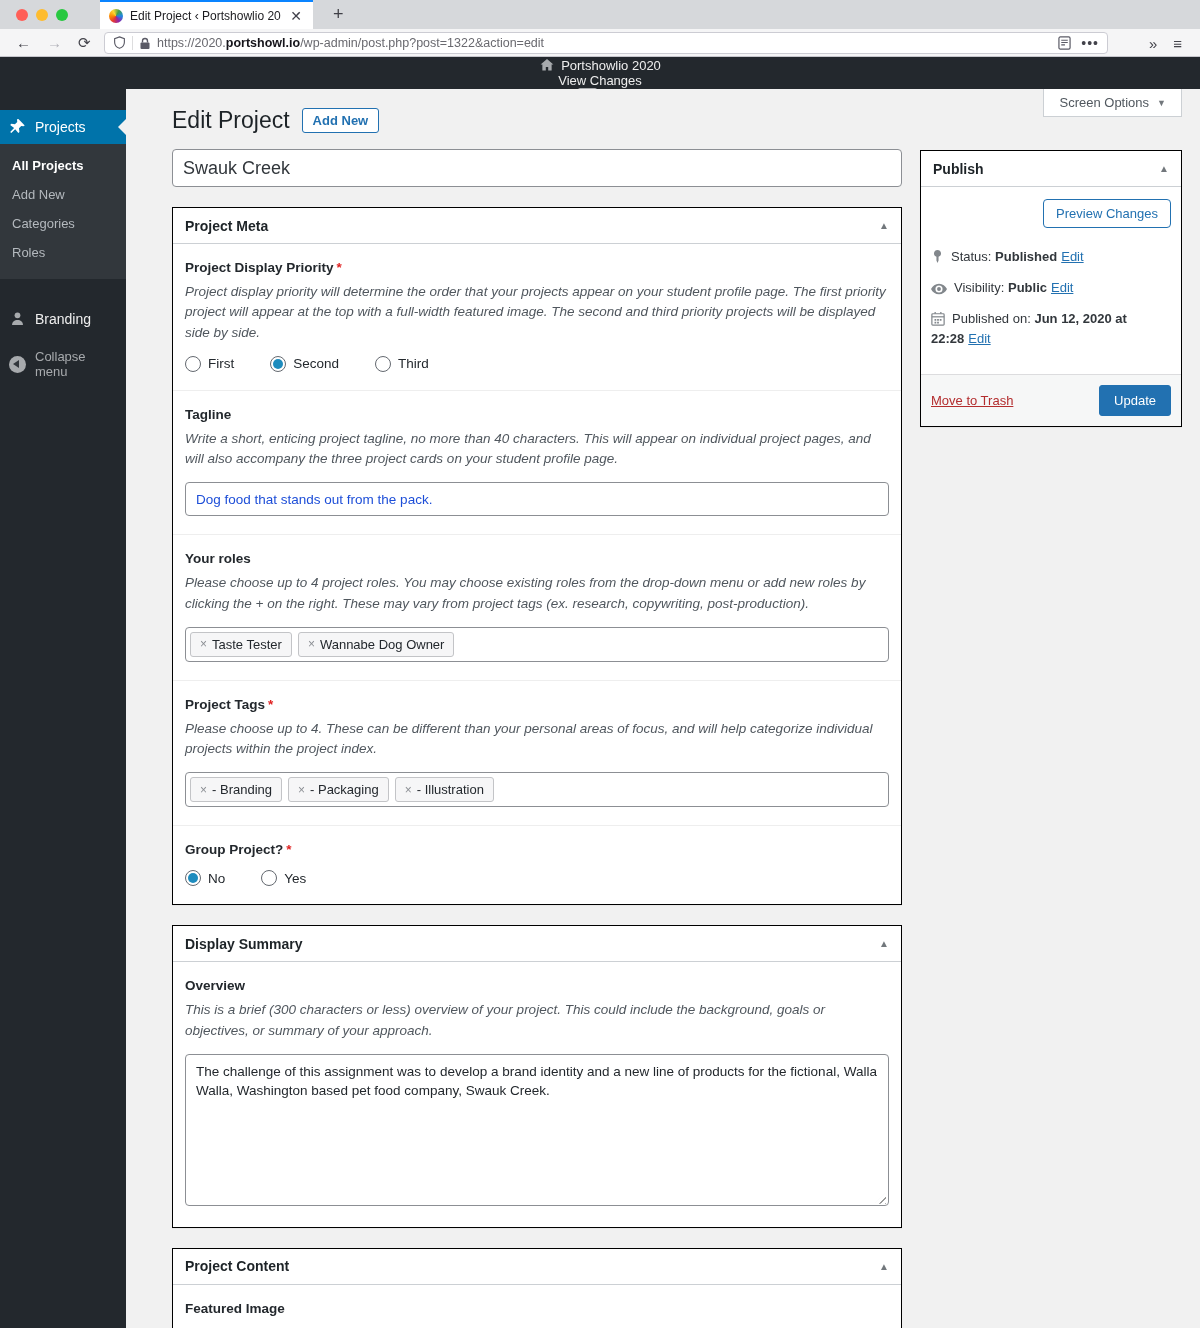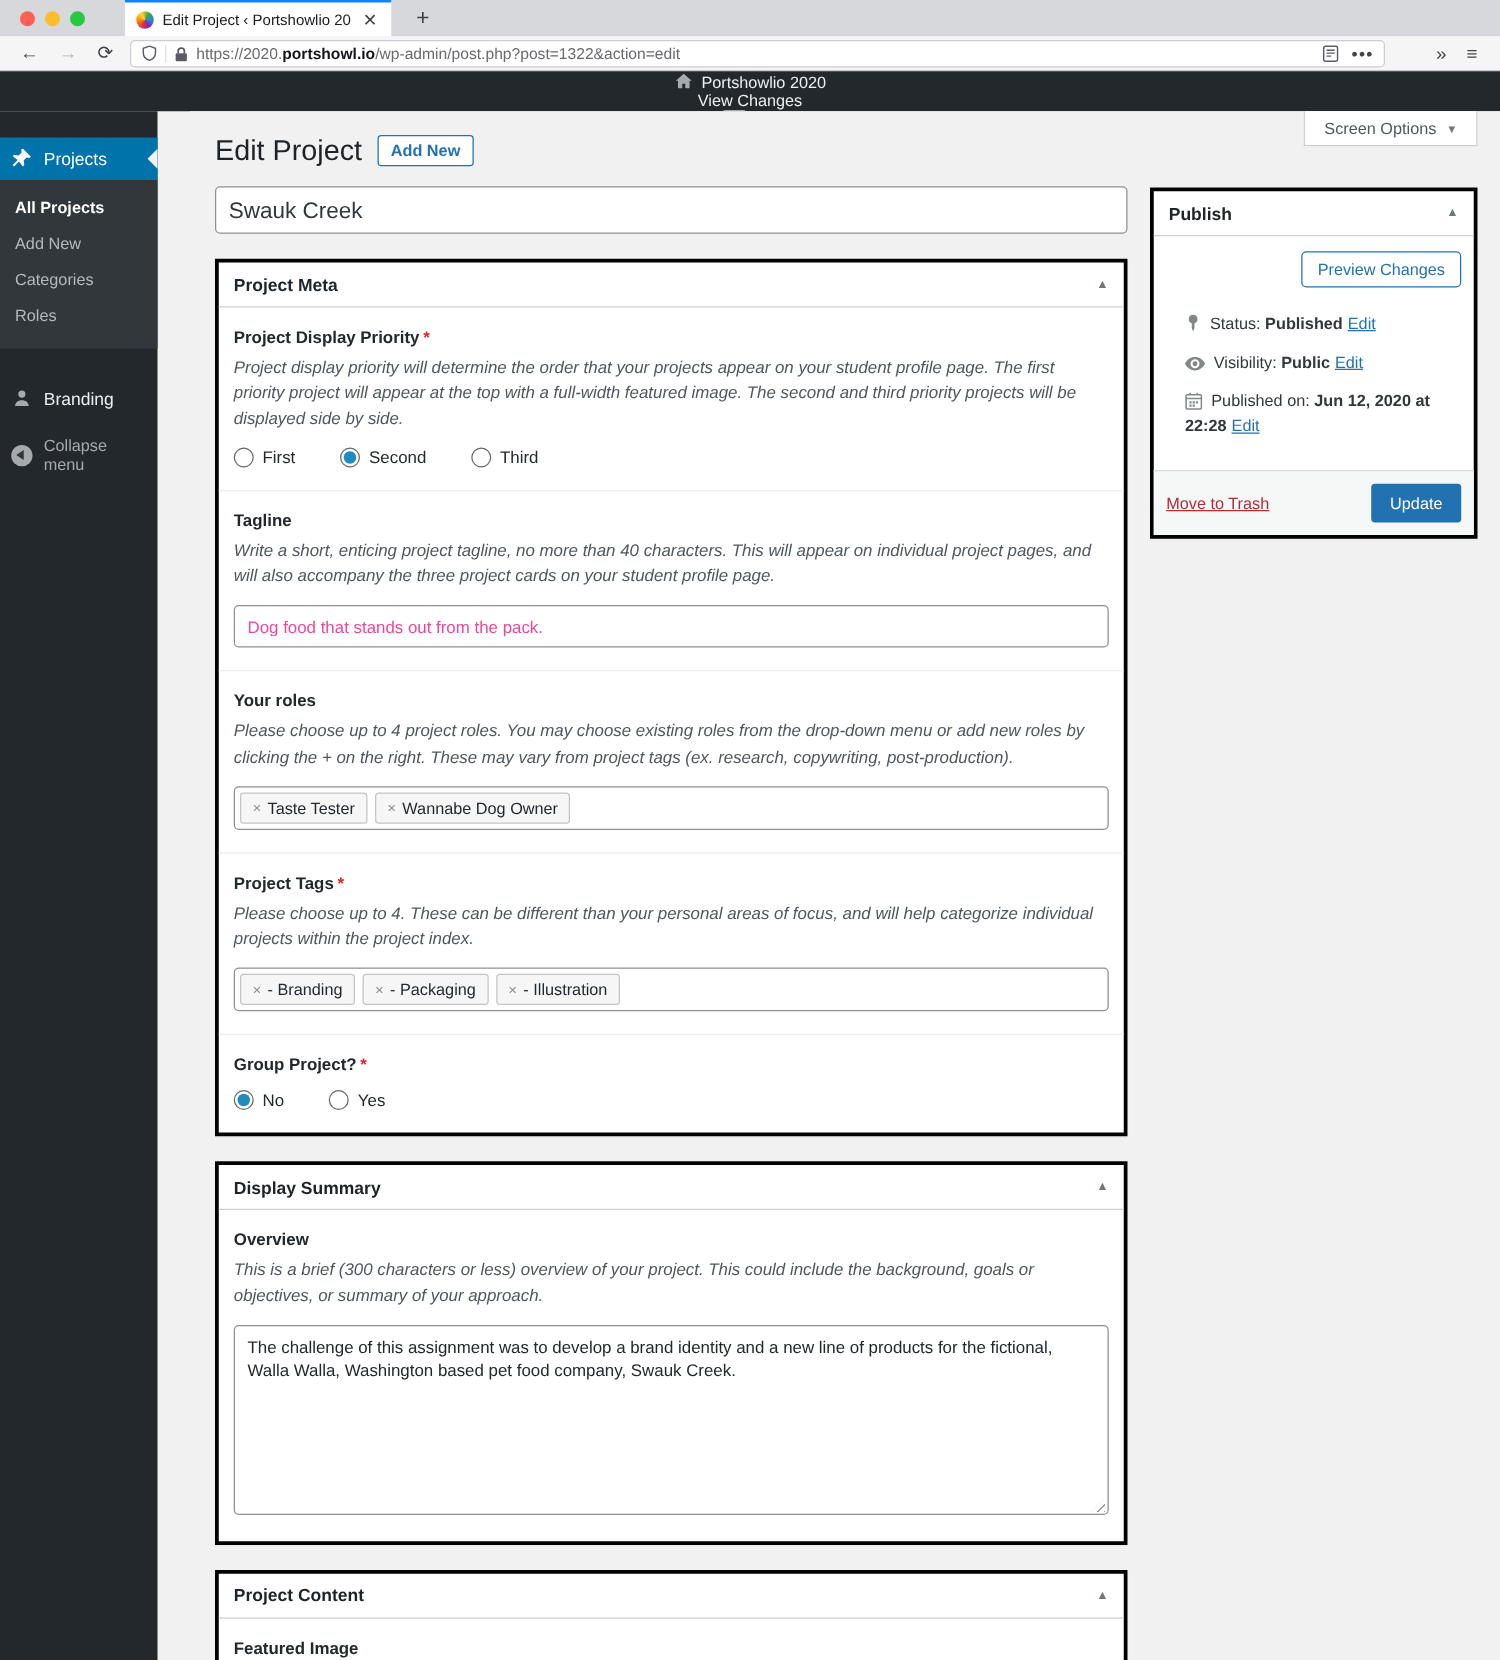--- a/index.html
+++ b/index.html
@@ -73,57 +73,57 @@
 
   .main-col { position:absolute; left:20px; top:14px; width:730px; }
   .title-row { display:flex; align-items:center; gap:12px; height:34px; }
   h1.page-title { font-size:23px; font-weight:400; color:#1d2327; }
   .add-new-btn { font-size:13px; font-weight:600; color:#2271b1; background:#fff;
                  border:1px solid #2271b1; border-radius:3px; padding:4px 10px; cursor:pointer; }
   .title-input { margin-top:12px; width:100%; height:38px; padding:3px 10px; font-size:18px;
                  color:#32373c; background:#fff; border:1px solid #8c8f94; border-radius:4px;
                  font-family:"Liberation Sans", sans-serif; }
 
-  .postbox { margin-top:20px; background:#fff; border:3px solid #000000; box-shadow:0 1px 1px rgba(0,0,0,.04); }
+  .postbox { margin-top:20px; background:#fff; border:1px solid #000000; box-shadow:0 1px 1px rgba(0,0,0,.04); }
   .postbox-header { display:flex; justify-content:space-between; align-items:center; height:36px;
                     padding:0 12px; border-bottom:1px solid #ccd0d4; }
   .postbox-header h2 { font-size:14px; font-weight:700; color:#1d2327; }
   .toggle-btn { font-size:10px; color:#72777c; cursor:pointer; }
 
   .acf-field { padding:16px 12px 18px; border-top:1px solid #eee; }
   .acf-field.first { border-top:none; }
   .field-label { font-size:13.5px; font-weight:700; color:#23282d; }
   .required { color:#e02222; margin-left:3px; }
   .field-desc { margin-top:7px; font-style:italic; font-size:13.5px; color:#50575e; line-height:1.5; }
   .field-control { margin-top:13px; }
 
   .radio-group { display:flex; gap:36px; align-items:center; font-size:13.5px; }
   .radio { display:flex; align-items:center; gap:7px; cursor:pointer; }
   .radio-circle { width:16px; height:16px; border-radius:50%; border:1px solid #646970; background:#fff; position:relative; }
   .radio-circle.checked::after { content:""; position:absolute; left:2px; top:2px; width:10px; height:10px;
                                  border-radius:50%; background:#1e8cbe; }
-  .text-input { width:100%; height:34px; padding:6px 10px; font-size:13.5px; color:#ec4899;
+  .text-input { width:100%; height:34px; padding:6px 10px; font-size:13.5px; color:#1d4ed8;
                 border:1px solid #8c8f94; border-radius:4px; font-family:"Liberation Sans", sans-serif; }
   .chips-box { min-height:34px; border:1px solid #8c8f94; border-radius:4px; background:#fff;
                padding:4px; display:flex; gap:6px; align-items:center; }
   .chip { display:inline-flex; align-items:center; gap:5px; background:#f6f6f7; border:1px solid #c3c4c7;
           border-radius:3px; padding:4px 9px; font-size:13px; color:#23282d; }
   .chip .x { color:#8c8f94; font-size:12px; cursor:pointer; }
 
   .ta-wrap { position:relative; }
   textarea.overview-ta { width:100%; height:152px; padding:8px 10px; font-size:13.5px; line-height:1.4;
                          color:#23282d; border:1px solid #8c8f94; border-radius:4px; resize:none;
                          font-family:"Liberation Sans", sans-serif; }
   .grabber { position:absolute; right:3px; bottom:5px; width:11px; height:11px;
              background:repeating-linear-gradient(-45deg,#9a9a9a 0 1px,transparent 1px 4px);
              clip-path:polygon(100% 0,100% 100%,0 100%); cursor:nwse-resize; }
 
   
   .side-col { position:absolute; left:768px; top:61px; width:262px; }
-  .publish-body { padding:6px 10px 12px;margin-left:15px; }
+  .publish-body { padding:6px 10px 12px; }
   .preview-row { text-align:right; padding:6px 0 8px; }
   .preview-btn { font-size:13px; color:#2271b1; background:#fff; border:1px solid #2271b1;
                  border-radius:4px; padding:6px 12px; cursor:pointer; }
   .misc-row { margin:11px 0 0; font-size:13px; color:#32373c; line-height:1.55; }
   .misc-row .mi { display:inline-block; vertical-align:-3px; margin-right:7px; }
   .misc-row b { font-weight:700; }
   .edit-link { color:#2271b1; text-decoration:underline; margin-left:4px; cursor:pointer; }
   .publish-footer { margin-top:12px; border-top:1px solid #dcdcde; background:#f6f7f7;
                     padding:10px; display:flex; justify-content:space-between; align-items:center; }
   .trash-link { color:#b32d2e; text-decoration:underline; font-size:13px; cursor:pointer; }

